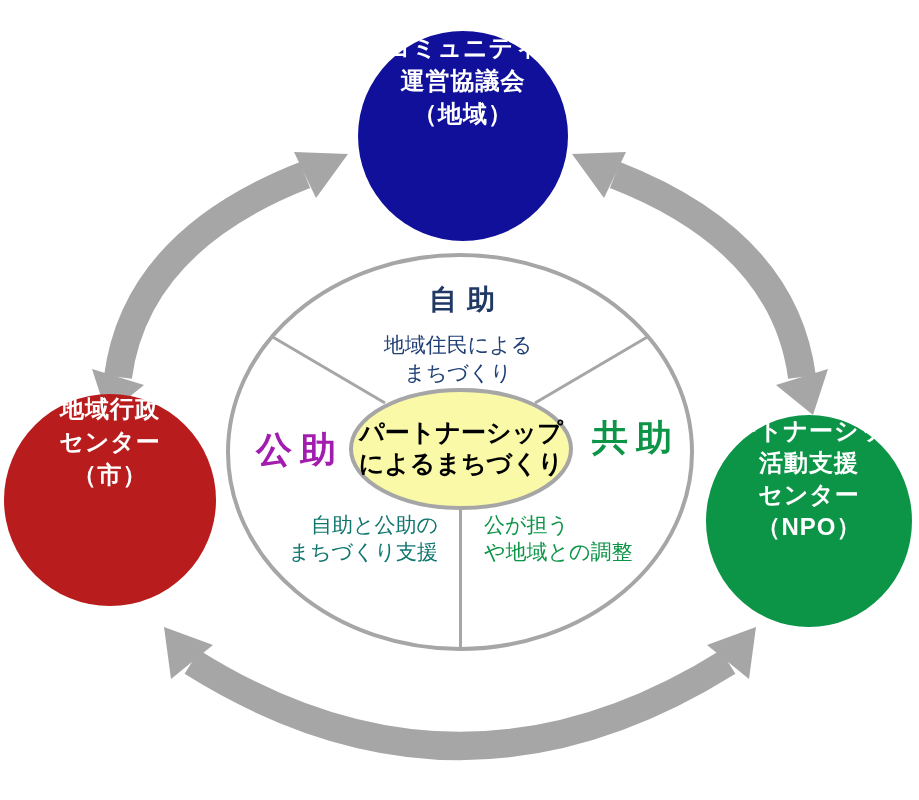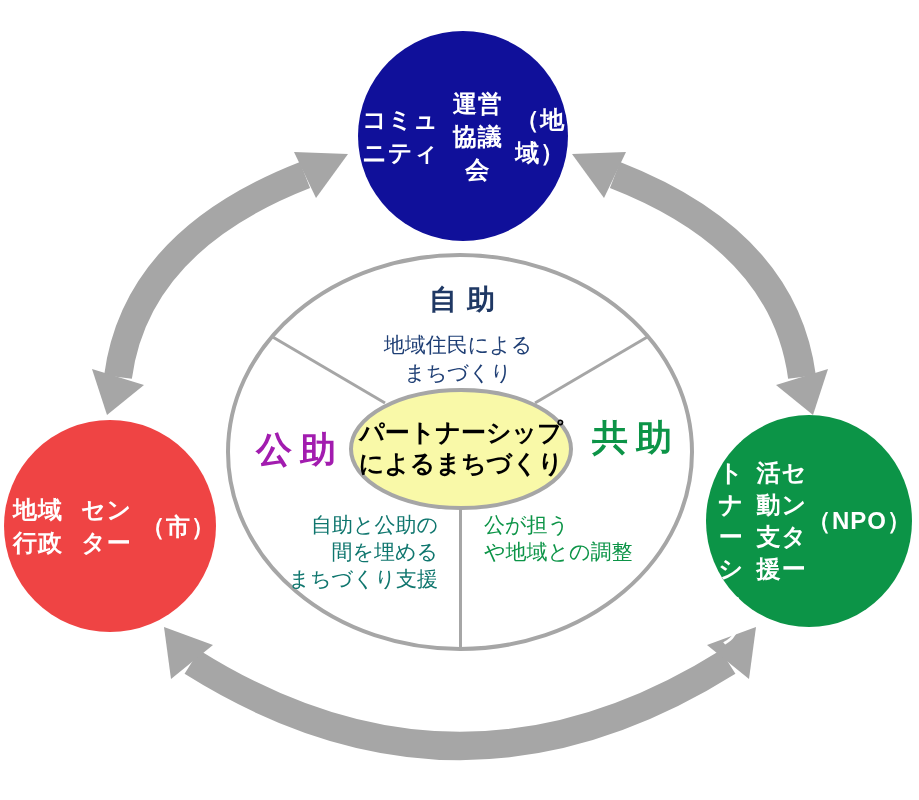--- a/index.html
+++ b/index.html
@@ -9,26 +9,26 @@
     overflow:hidden;
     background:#ffffff;
     font-family:"Liberation Sans","DejaVu Sans",sans-serif;
   }
   #shapes{position:absolute;left:0;top:0;}
   .abs{position:absolute;}
 
   
   .node{
     position:absolute;border-radius:50%;
-    display:flex;flex-direction:row;align-items:center;justify-content:center;
+    display:flex;flex-direction:column;align-items:center;
     color:#ffffff;font-weight:bold;font-size:24px;line-height:33px;
     text-align:center;letter-spacing:1px;
   }
   .node-blue{left:358px;top:31px;width:210px;height:210px;background:#10109A;}
-  .node-red{left:4px;top:420px;width:212px;height:212px;background:#ef4444;}
+  .node-red{left:4px;top:394px;width:212px;height:212px;background:#b91c1c;font-family:Liberation Mono, monospace;}
   .node-green{left:706px;top:415px;width:206px;height:212px;background:#0C9447;line-height:32px;}
 
   
   .title{left:28px;top:66px;font-size:22px;color:#1a1a1a;letter-spacing:1px;font-weight:500;}
   .title .t-line{line-height:28px;}
   .title .t-line + .t-line{margin-top:16px;}
 
   
   .big-label{font-weight:bold;transform:translate(-50%,-50%);white-space:nowrap;}
   .label-jijo{left:467px;top:300px;font-size:28px;letter-spacing:10px;color:#1F3864;}
@@ -102,21 +102,20 @@
 
   <div class="abs big-label label-jijo">自助</div>
   <div class="abs desc desc-jijo">
     <div>地域住民による</div>
     <div>まちづくり</div>
   </div>
 
   <div class="abs big-label label-kojo">公助</div>
   <div class="abs desc desc-kojo">
     <div>自助と公助の</div>
-    <div>間を埋める</div>
     <div>まちづくり支援</div>
   </div>
 
   <div class="abs big-label label-kyojo">共助</div>
   <div class="abs desc desc-kyojo">
     <div>公が担う</div>
     <div>や地域との調整</div>
   </div>
 
   <div class="abs center-text">

